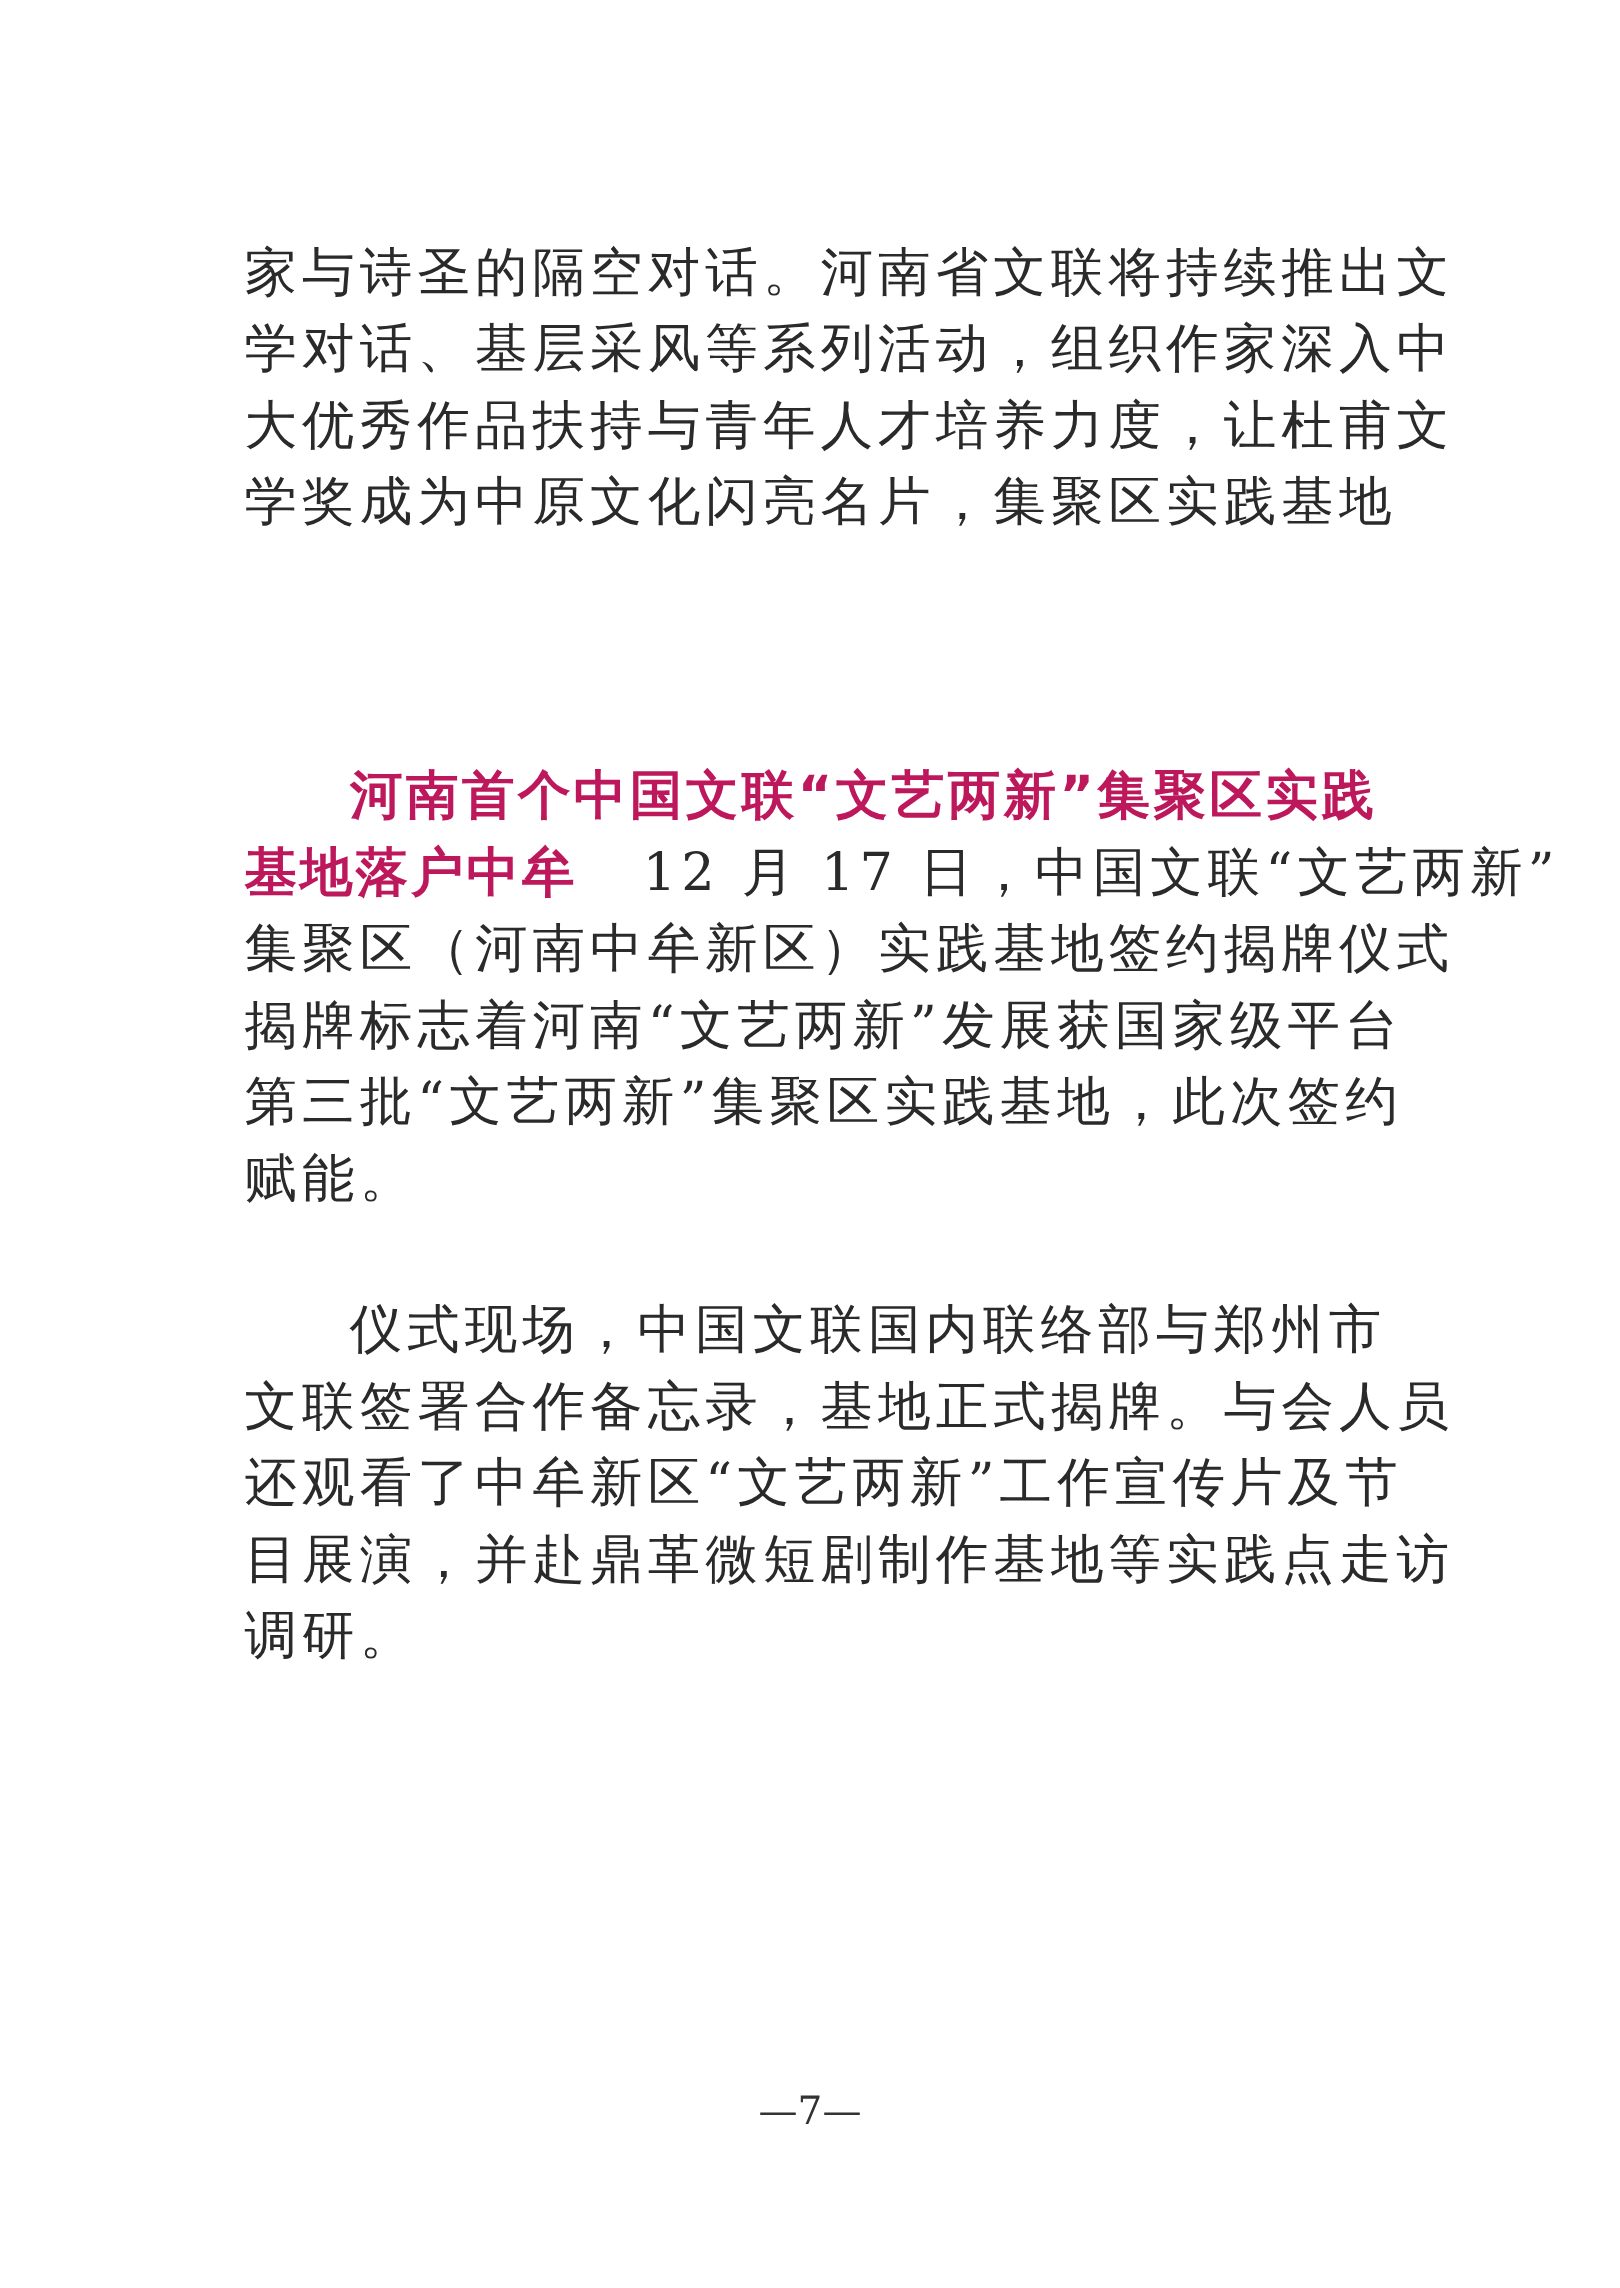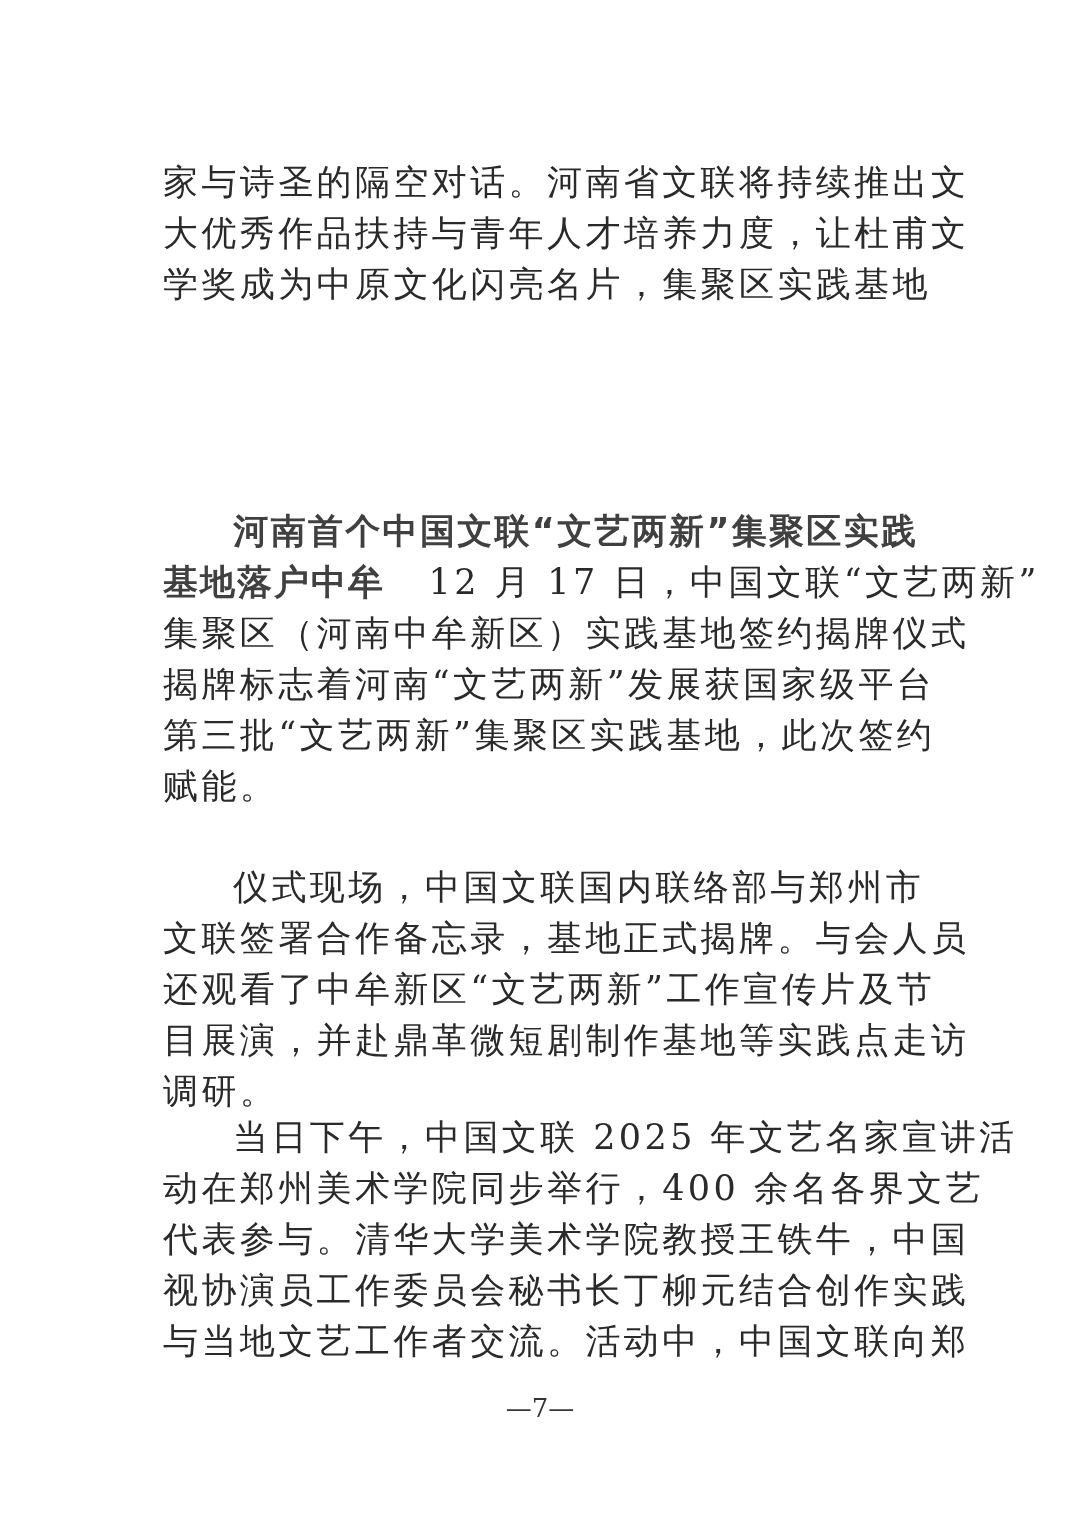--- a/index.html
+++ b/index.html
@@ -50,41 +50,42 @@
     .line.last {
       text-align-last: left;
     }
     .indent {
       display: inline-block;
       width: 70px;
     }
     .bold-title {
       font-family: "DejaVu Sans", "Liberation Sans", sans-serif;
       font-weight: bold;
-      color: #404040;
+      color: #be185d;
       letter-spacing: 2px;
     }
     .page-number {
       position: absolute;
       left: 0;
       width: 1080px;
       top: 1393px;
       text-align: center;
       font-size: 26px;
       color: #333333;
       font-family: "DejaVu Serif", "Liberation Serif", serif;
     }
   </style>
 </head>
 <body>
 
 <div class="page">
 
   <div class="text-block block-1">
     <span class="line">家与诗圣的隔空对话。河南省文联将持续推出文</span>
+    <span class="line">学对话、基层采风等系列活动，组织作家深入中</span>
     <span class="line">大优秀作品扶持与青年人才培养力度，让杜甫文</span>
     <span class="line">学奖成为中原文化闪亮名片，集聚区实践基地</span>
   </div>
 
   <div class="text-block block-2">
     <span class="line"><span class="indent"></span><span class="bold-title">河南首个中国文联“文艺两新”集聚区实践</span></span>
     <span class="line"><span class="bold-title">基地落户中牟</span>&nbsp;&nbsp;&nbsp;<span>12 月 17 日，中国文联“文艺两新”</span></span>
     <span class="line">集聚区（河南中牟新区）实践基地签约揭牌仪式</span>
     <span class="line">揭牌标志着河南“文艺两新”发展获国家级平台</span>
     <span class="line">第三批“文艺两新”集聚区实践基地，此次签约</span>
@@ -92,23 +93,16 @@
   </div>
 
   <div class="text-block block-3">
     <span class="line"><span class="indent"></span><span>仪式现场，中国文联国内联络部与郑州市</span></span>
     <span class="line">文联签署合作备忘录，基地正式揭牌。与会人员</span>
     <span class="line">还观看了中牟新区“文艺两新”工作宣传片及节</span>
     <span class="line">目展演，并赴鼎革微短剧制作基地等实践点走访</span>
     <span class="line last">调研。</span>
   </div>
 
-  <div class="text-block block-4">
-    <span class="line"><span class="indent"></span><span>当日下午，中国文联 2025 年文艺名家宣讲活</span></span>
-    <span class="line">动在郑州美术学院同步举行，400 余名各界文艺</span>
-    <span class="line">代表参与。清华大学美术学院教授王铁牛，中国</span>
-    <span class="line">视协演员工作委员会秘书长丁柳元结合创作实践</span>
-    <span class="line">与当地文艺工作者交流。活动中，中国文联向郑</span>
-  </div>
 
   <div class="page-number">—7—</div>
 
 </div>
 
 </body></html>

